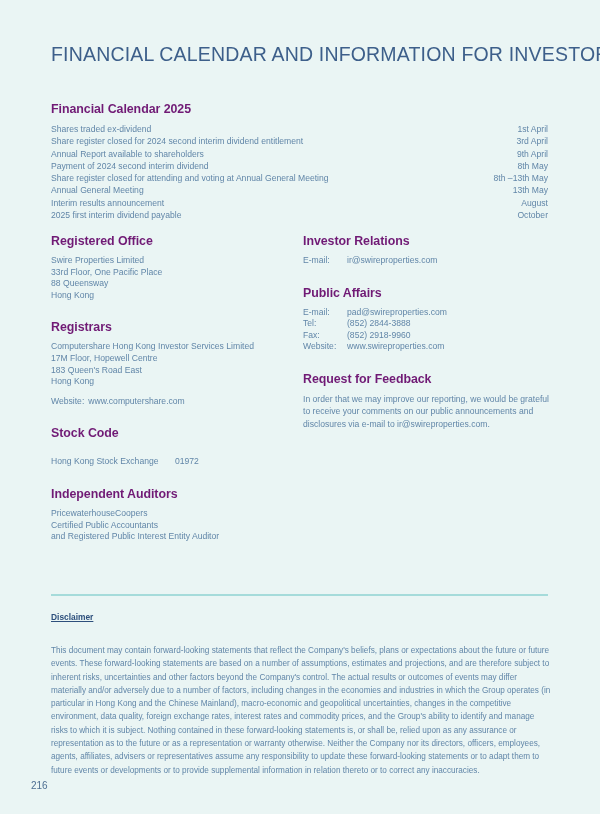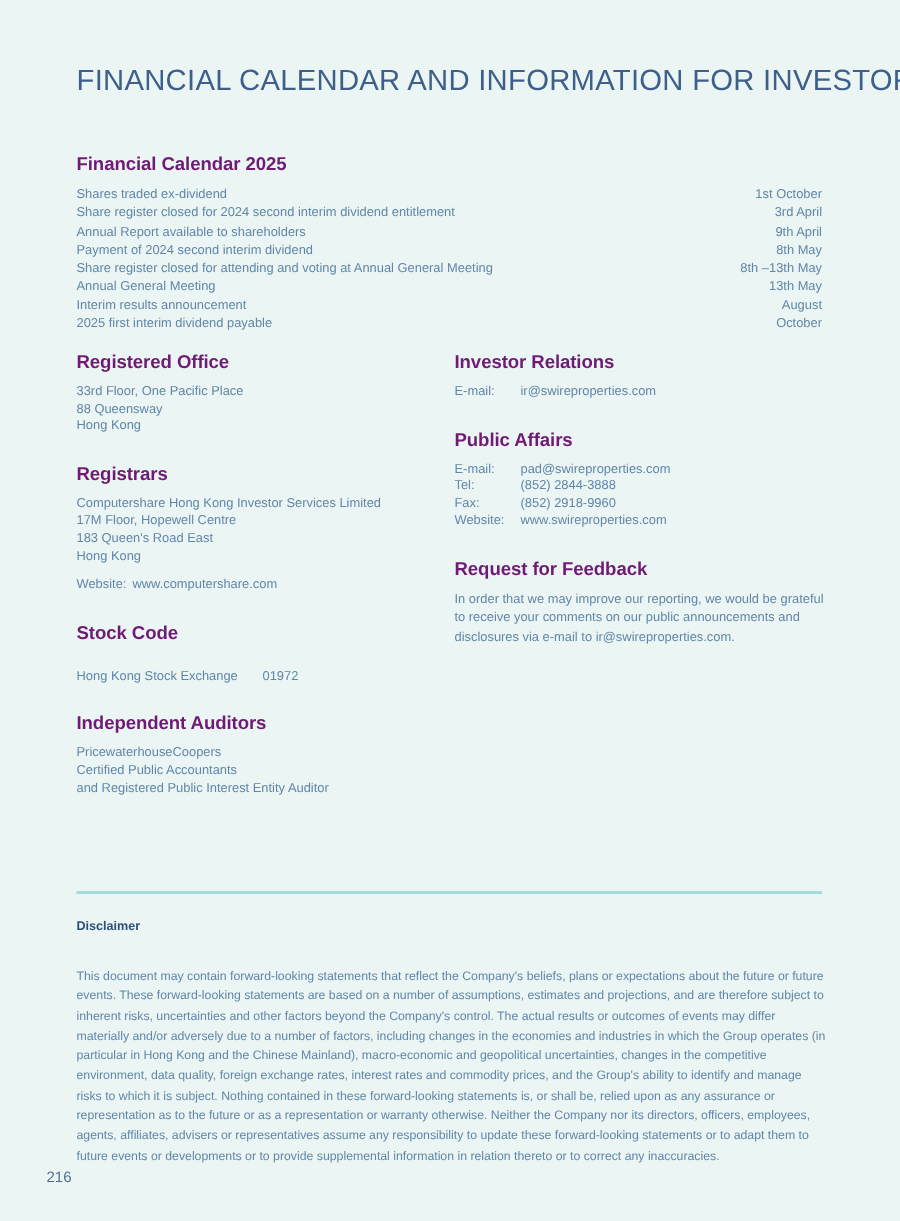--- a/index.html
+++ b/index.html
@@ -132,20 +132,21 @@
     position: absolute;
     left: 51px;
     top: 612px;
     width: 500px;
   }
   .disclaimer-head {
     font-size: 8.4px;
     font-weight: bold;
     color: #2d4f7c;
     margin-bottom: 7px;
+    text-decoration: underline;
   }
   .disclaimer-body {
     font-size: 8.2px;
     line-height: 13.3px;
     color: #6186a8;
     text-align: left;
     margin-top: 22px;
   }
 
   
@@ -163,21 +164,21 @@
 
 <div class="page">
 
   <h1 class="page-title">FINANCIAL CALENDAR AND INFORMATION FOR INVESTORS</h1>
 
   <section class="calendar">
     <div class="sec-head">Financial Calendar 2025</div>
 
     <div class="cal-row">
       <span class="cal-label">Shares traded ex-dividend</span>
-      <span class="cal-date">1st October</span>
+      <span class="cal-date">1st April</span>
     </div>
     <div class="cal-row">
       <span class="cal-label">Share register closed for 2024 second interim dividend entitlement</span>
       <span class="cal-date">3rd April</span>
     </div>
     <div class="cal-row">
       <span class="cal-label">Annual Report available to shareholders</span>
       <span class="cal-date">9th April</span>
     </div>
     <div class="cal-row">
@@ -199,20 +200,21 @@
     <div class="cal-row">
       <span class="cal-label">2025 first interim dividend payable</span>
       <span class="cal-date">October</span>
     </div>
   </section>
 
   <div class="col-left">
 
     <section class="block">
       <div class="sec-head">Registered Office</div>
+      <div class="line">Swire Properties Limited</div>
       <div class="line">33rd Floor, One Pacific Place</div>
       <div class="line">88 Queensway</div>
       <div class="line">Hong Kong</div>
     </section>
 
     <section class="block">
       <div class="sec-head">Registrars</div>
       <div class="line">Computershare Hong Kong Investor Services Limited</div>
       <div class="line">17M Floor, Hopewell Centre</div>
       <div class="line">183 Queen's Road East</div>

